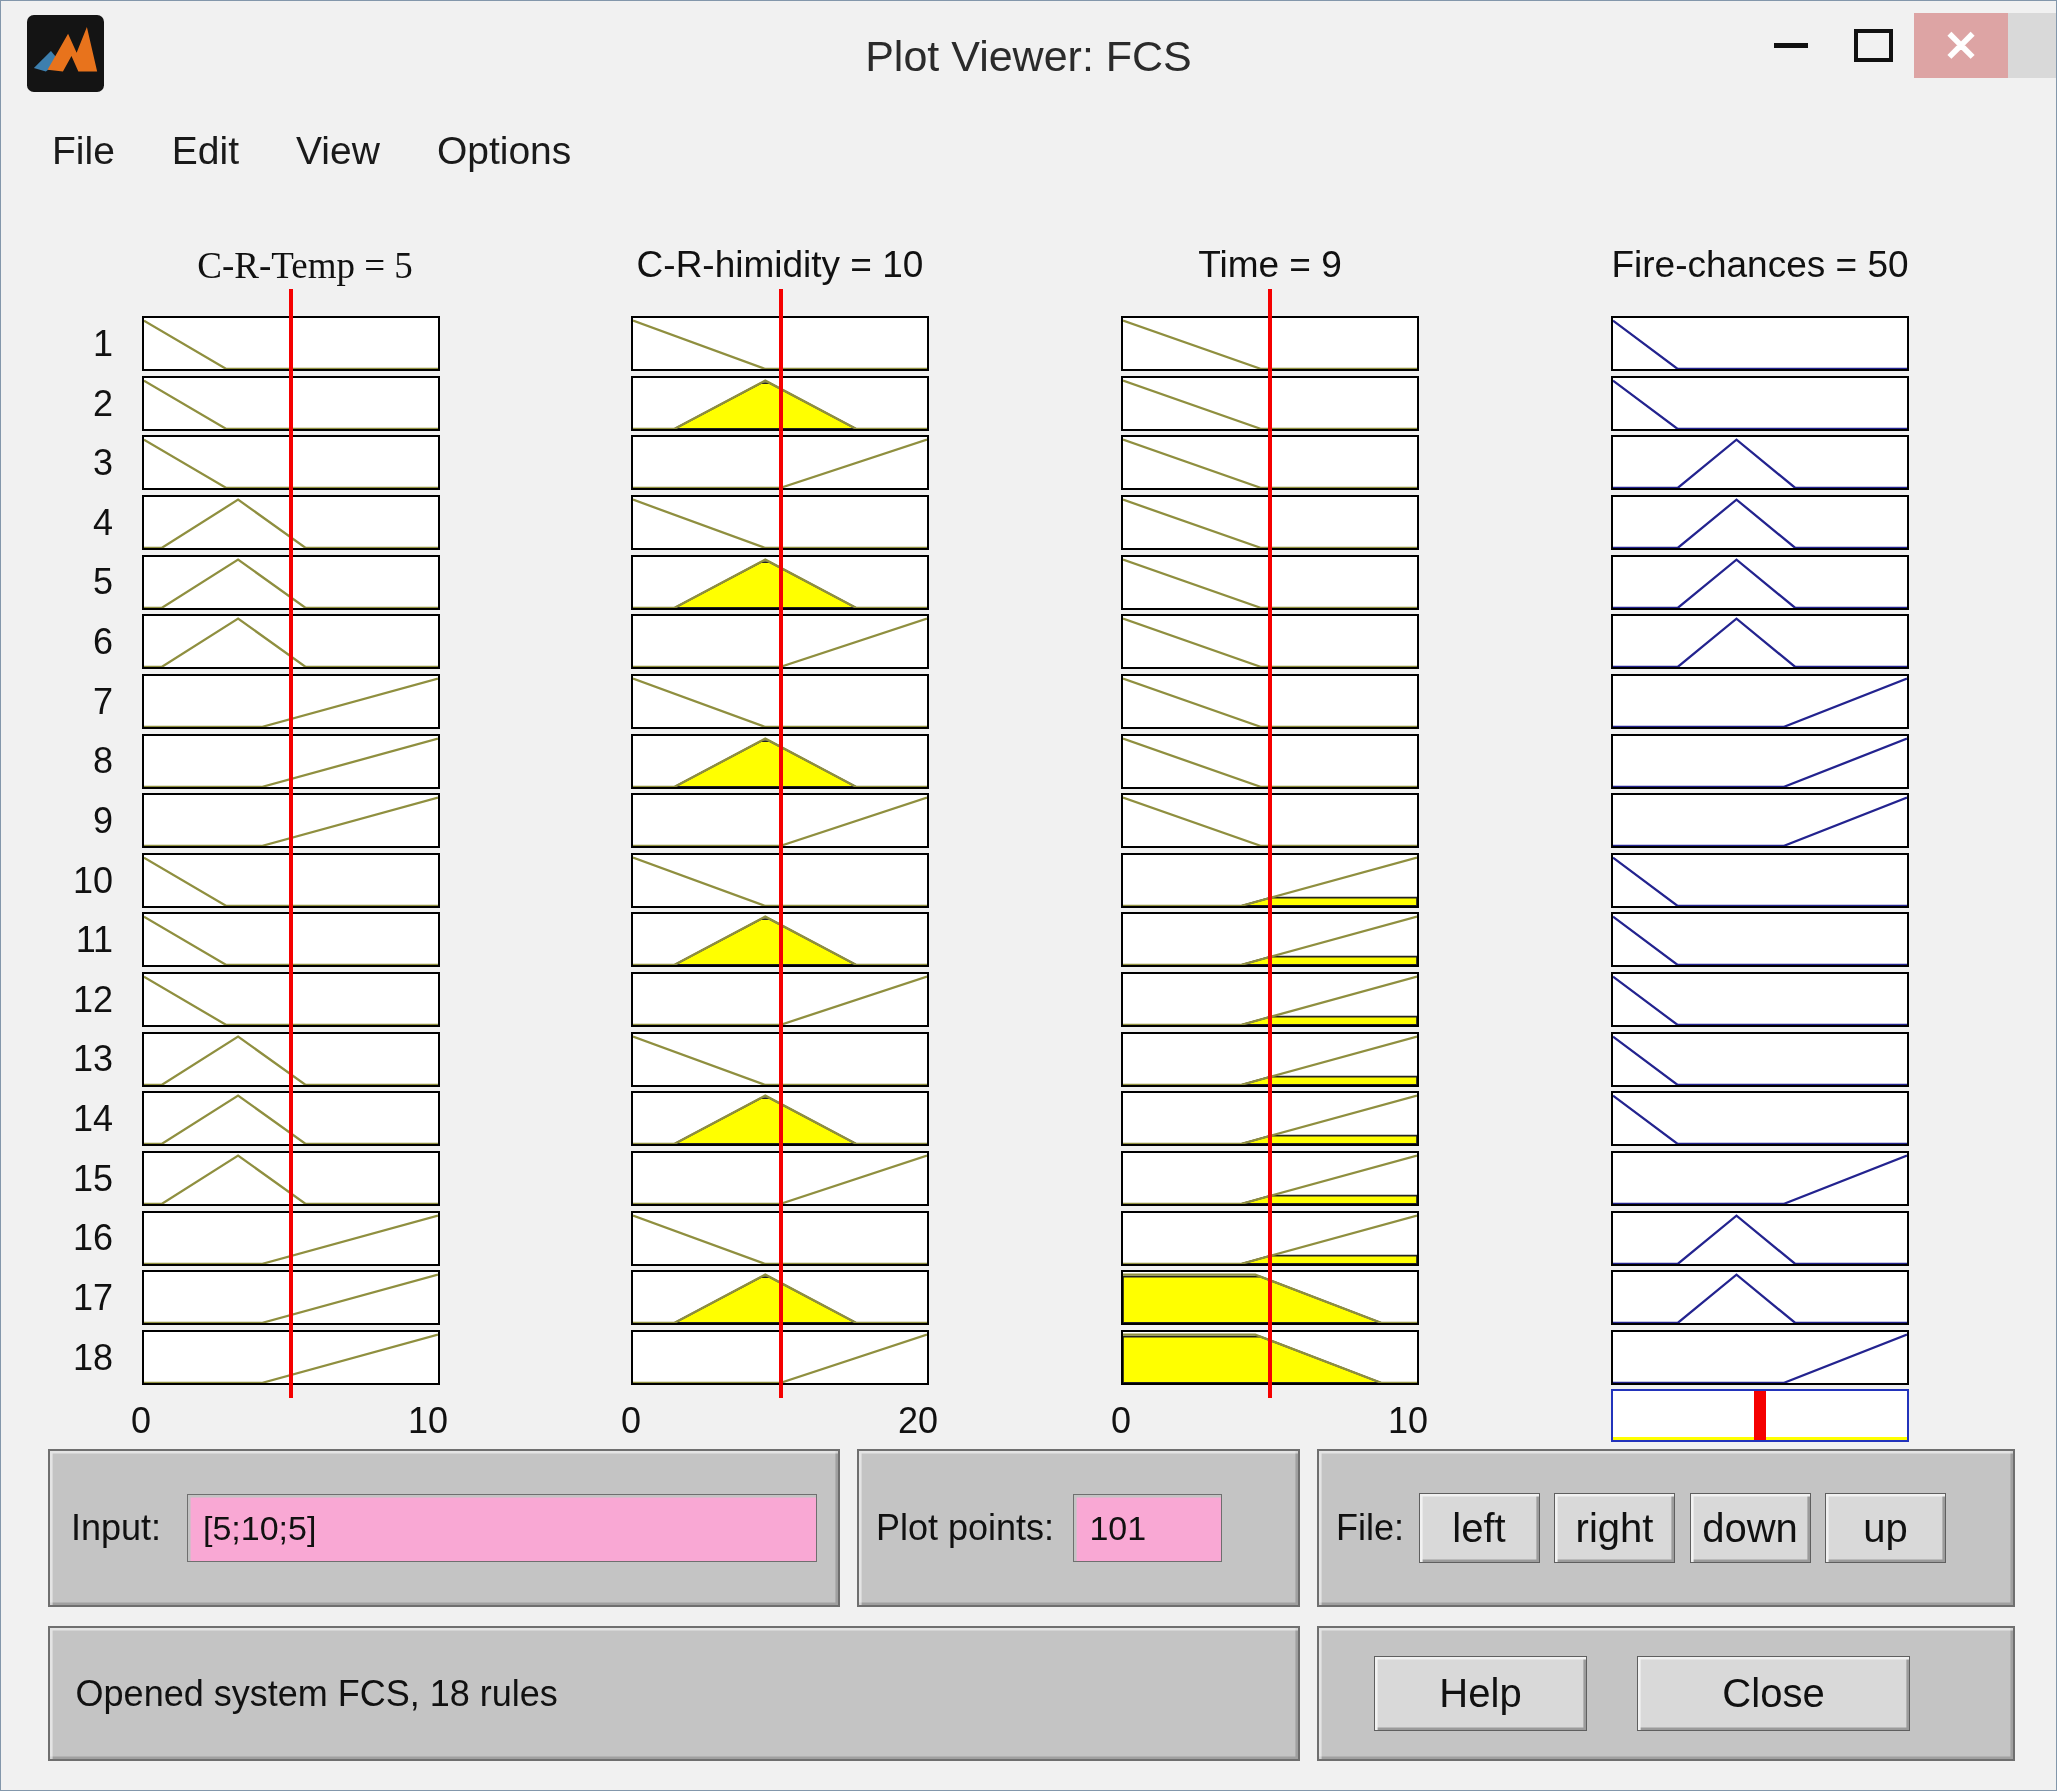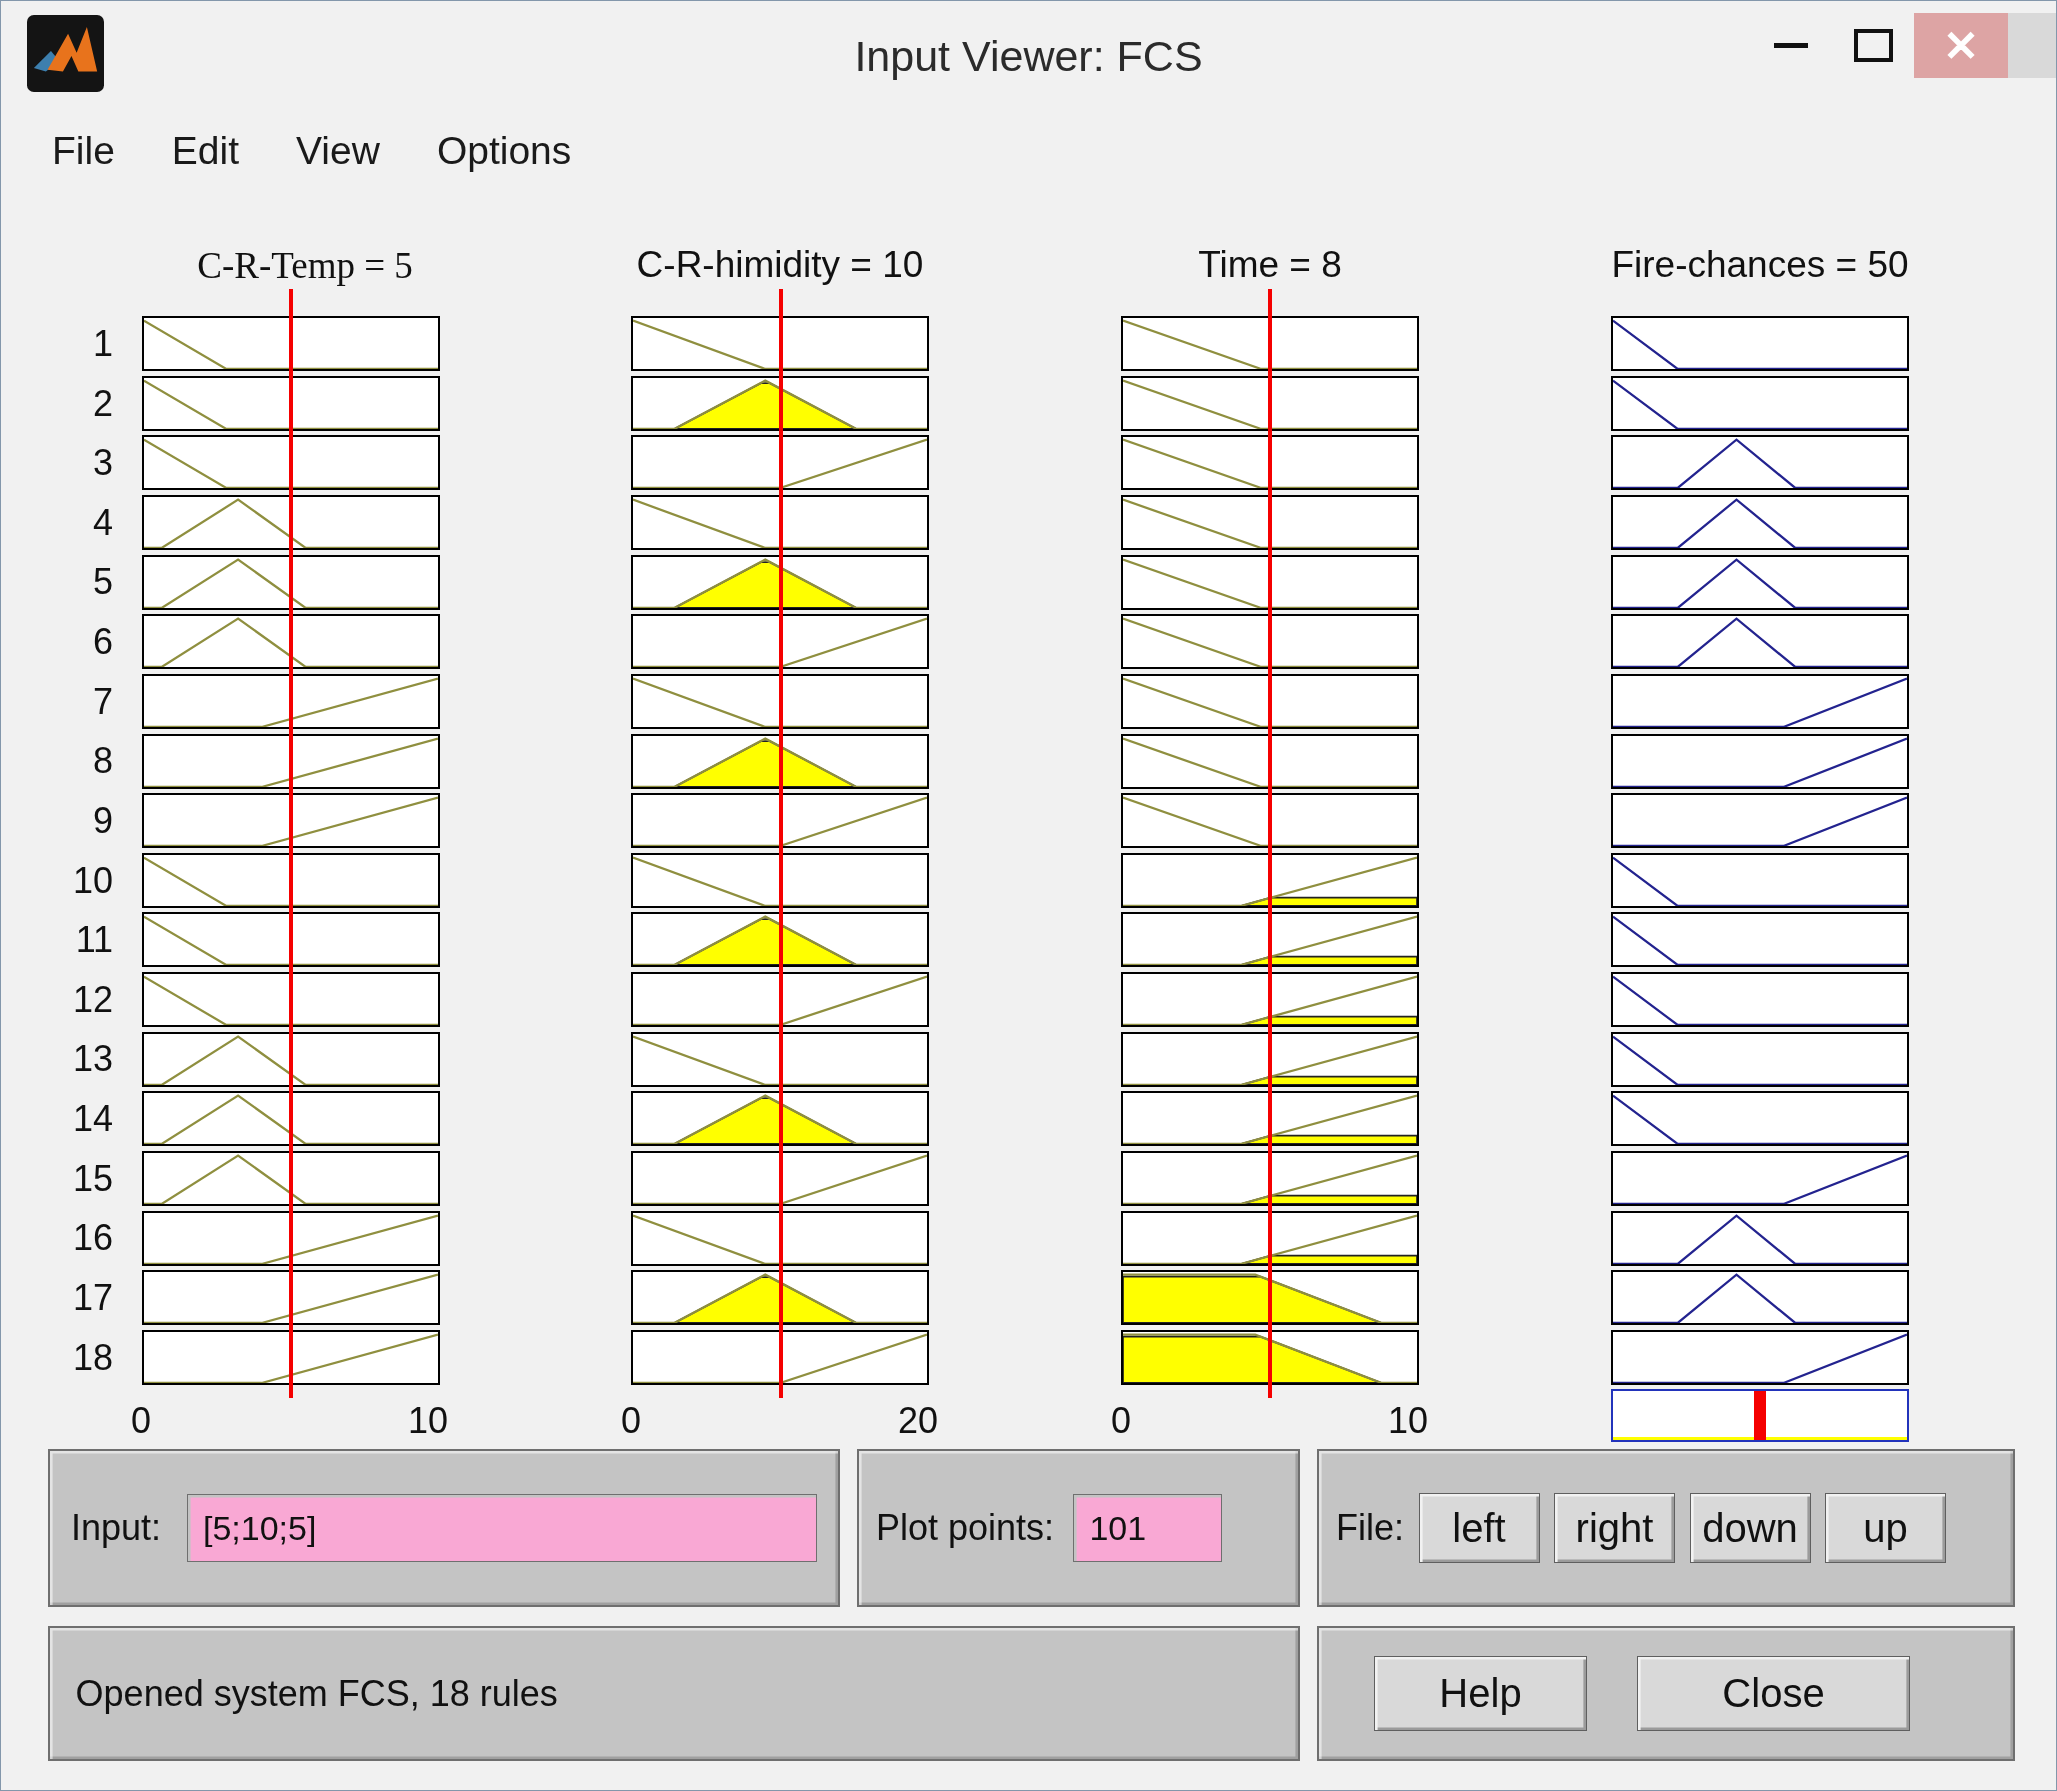--- a/index.html
+++ b/index.html
@@ -63,21 +63,21 @@
 <div class="window">
 
   <div class="titlebar">
     <div class="app-icon">
       <svg viewBox="0 0 90 90" width="77" height="77">
         <rect x="0" y="0" width="90" height="90" rx="8" fill="#141414"></rect>
         <polygon points="8,62 28,42 38,54 22,66" fill="#3d7fae"></polygon>
         <polygon points="24,64 48,22 58,44 70,14 82,66 60,66 52,48 42,66" fill="#e8731c"></polygon>
       </svg>
     </div>
-    <div class="win-title">Input Viewer: FCS</div>
+    <div class="win-title">Plot Viewer: FCS</div>
     <div class="win-btns">
       <div class="win-btn">
           <span class="glyph-dash"></span>
         </div>
       <div class="win-btn">
           <span class="glyph-square"></span>
         </div>
       <div class="win-btn win-close">
           <span>✕</span>
         </div>
@@ -88,21 +88,21 @@
   <div class="menubar">
     <span class="menu-item">File</span>
     <span class="menu-item">Edit</span>
     <span class="menu-item">View</span>
     <span class="menu-item">Options</span>
   </div>
 
   <div id="plot-area">
       <div class="col-title" style="left: 304px; font-family: Liberation Serif, serif;">C-R-Temp = 5</div>
       <div class="col-title" style="left: 779px;">C-R-himidity = 10</div>
-      <div class="col-title" style="left: 1269px;">Time = 8</div>
+      <div class="col-title" style="left: 1269px;">Time = 9</div>
       <div class="col-title" style="left: 1759px;">Fire-chances = 50</div>
       <div class="rownum" style="top: 322px;">1</div>
       <div class="rownum" style="top: 382px;">2</div>
       <div class="rownum" style="top: 441px;">3</div>
       <div class="rownum" style="top: 501px;">4</div>
       <div class="rownum" style="top: 560px;">5</div>
       <div class="rownum" style="top: 620px;">6</div>
       <div class="rownum" style="top: 680px;">7</div>
       <div class="rownum" style="top: 739px;">8</div>
       <div class="rownum" style="top: 799px;">9</div>

